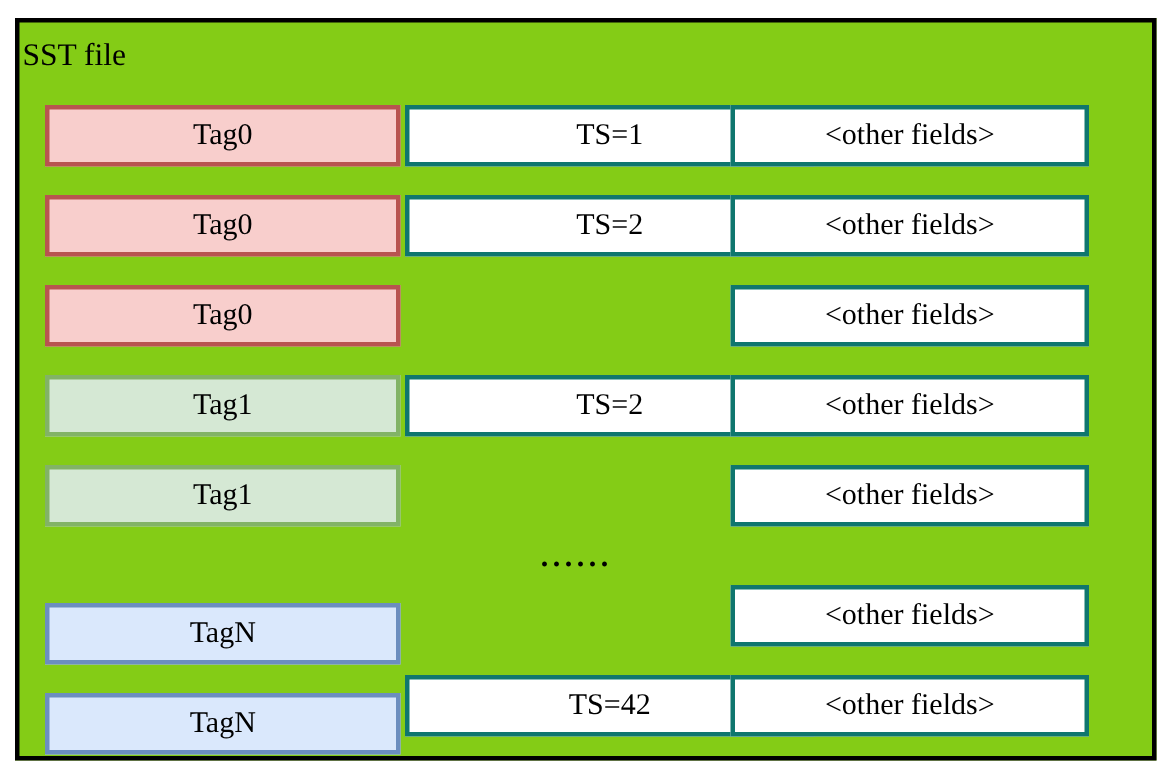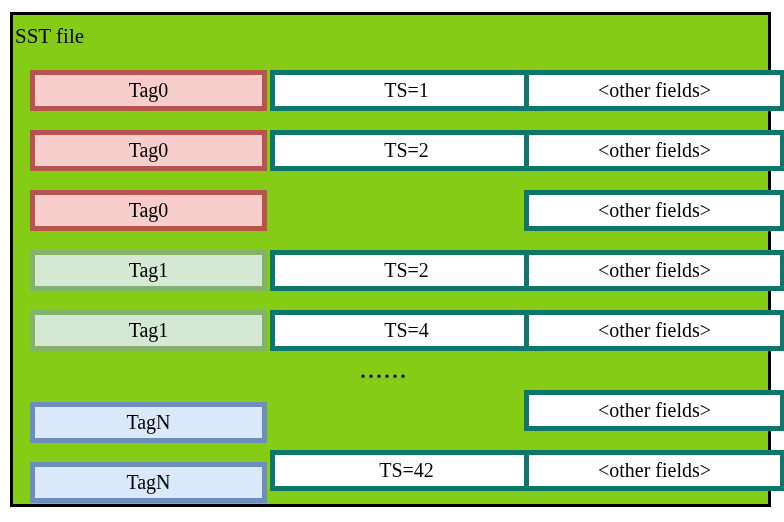--- a/index.html
+++ b/index.html
@@ -41,27 +41,27 @@
   .r5 { top: 375px; }
   .r6 { top: 435px; }
   .cell {
     position: absolute;
     top: 0; height: 41px;
     display: flex;
     align-items: center;
     justify-content: center;
     font-size: 20px;
     background: #ffffff;
-    border: 5px solid #0f766e;
+    border: 3px solid #0f766e;
     white-space: nowrap;
     text-align: center;
   }
   .cell.tag   { left: 17px;  width: 237px; }
   .cell.ts    { left: 257px; width: 273px; }
-  .cell.other { left: 511px; width: 261px; }
+  .cell.other { left: 474px; width: 239px; }
   .tag0 { background: #f8cecc; border-color: #b85450; }
   .tag1 { background: #d5e8d4; border-color: #82b366; }
   .tagN { background: #dae8fc; border-color: #6c8ebf; margin-top: 12px; }
   .ellipsis {
     position: absolute;
     left: 257px; top: 344px;
     width: 229px; height: 24px;
     text-align: center;
     font-size: 20px;
     font-weight: bold;
@@ -94,21 +94,20 @@
     </div>
 
     <div class="row r3">
       <div class="cell tag tag1">Tag1</div>
       <div class="cell ts">TS=2</div>
       <div class="cell other">&lt;other fields&gt;</div>
     </div>
 
     <div class="row r4">
       <div class="cell tag tag1">Tag1</div>
-      <div class="cell ts">TS=4</div>
       <div class="cell other">&lt;other fields&gt;</div>
     </div>
 
     <div class="ellipsis">......</div>
 
     <div class="row r5">
       <div class="cell tag tagN">TagN</div>
       <div class="cell other">&lt;other fields&gt;</div>
     </div>
 

